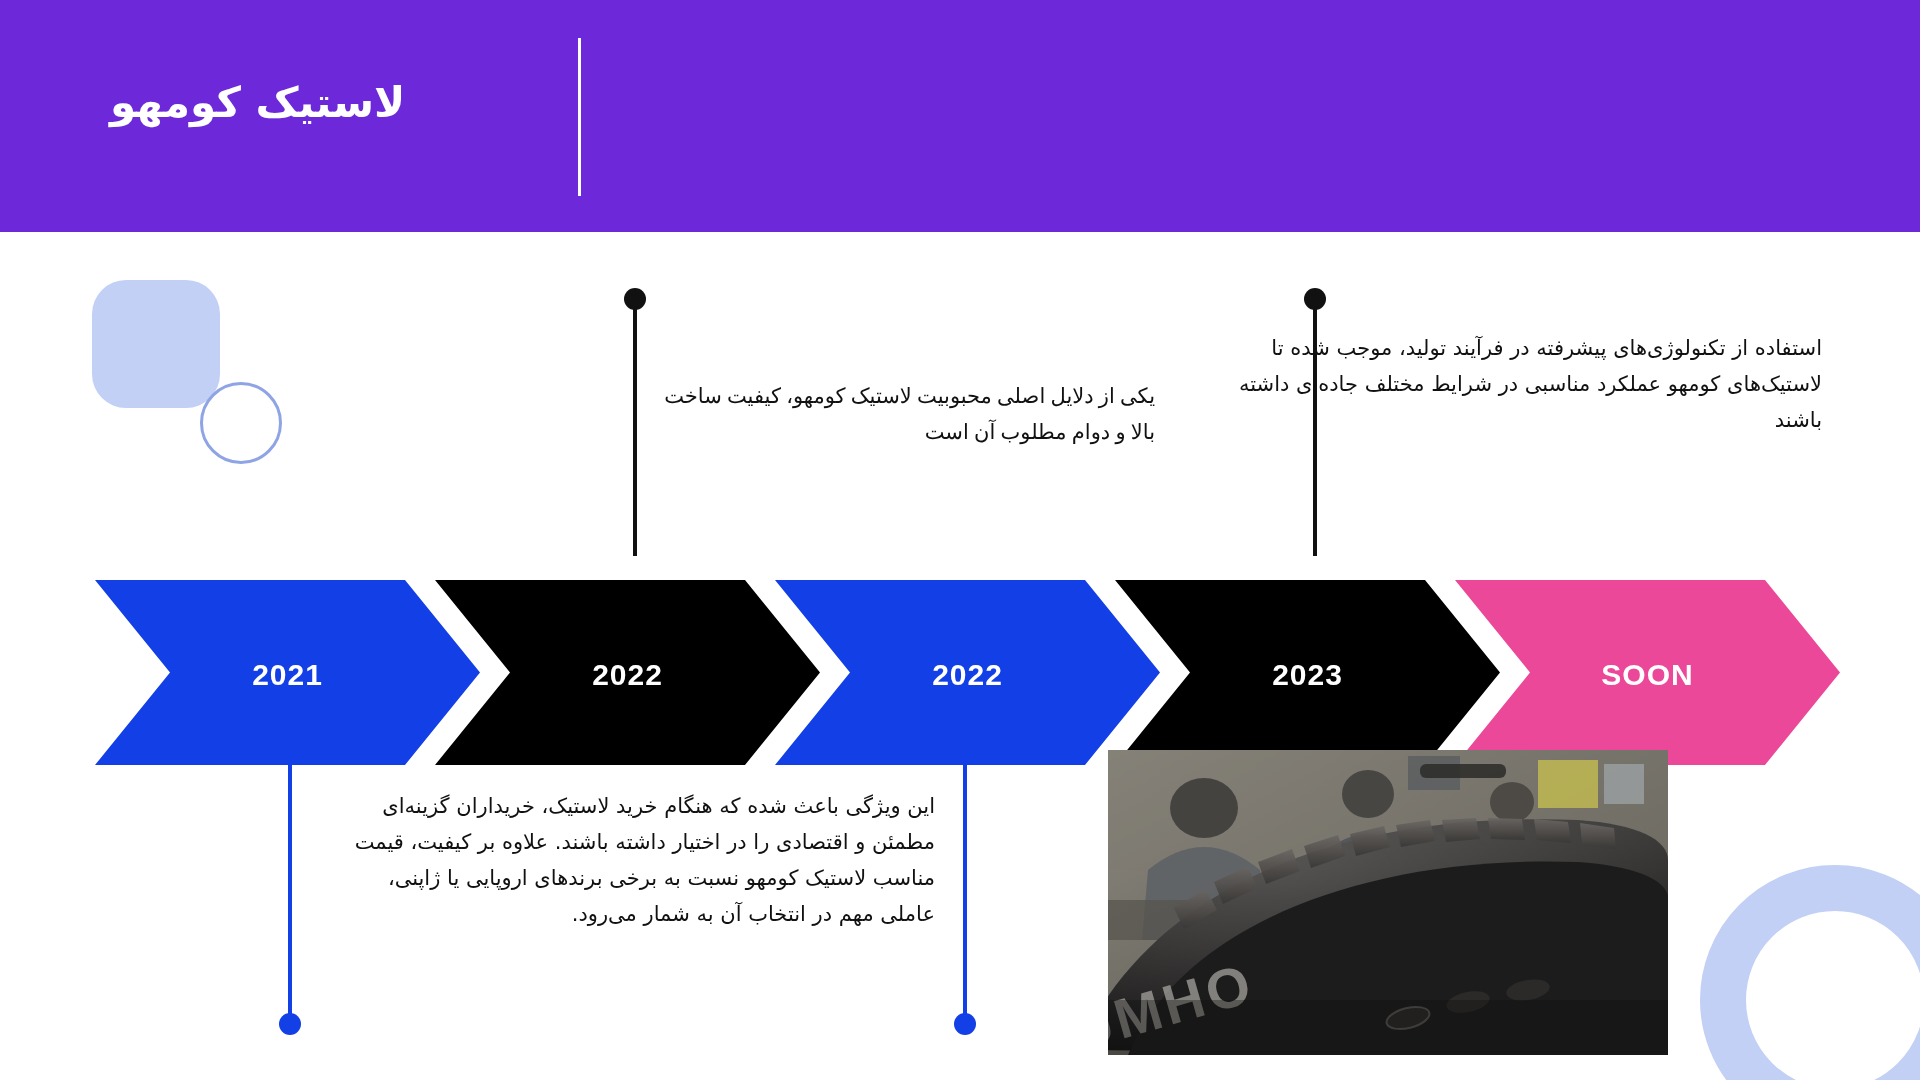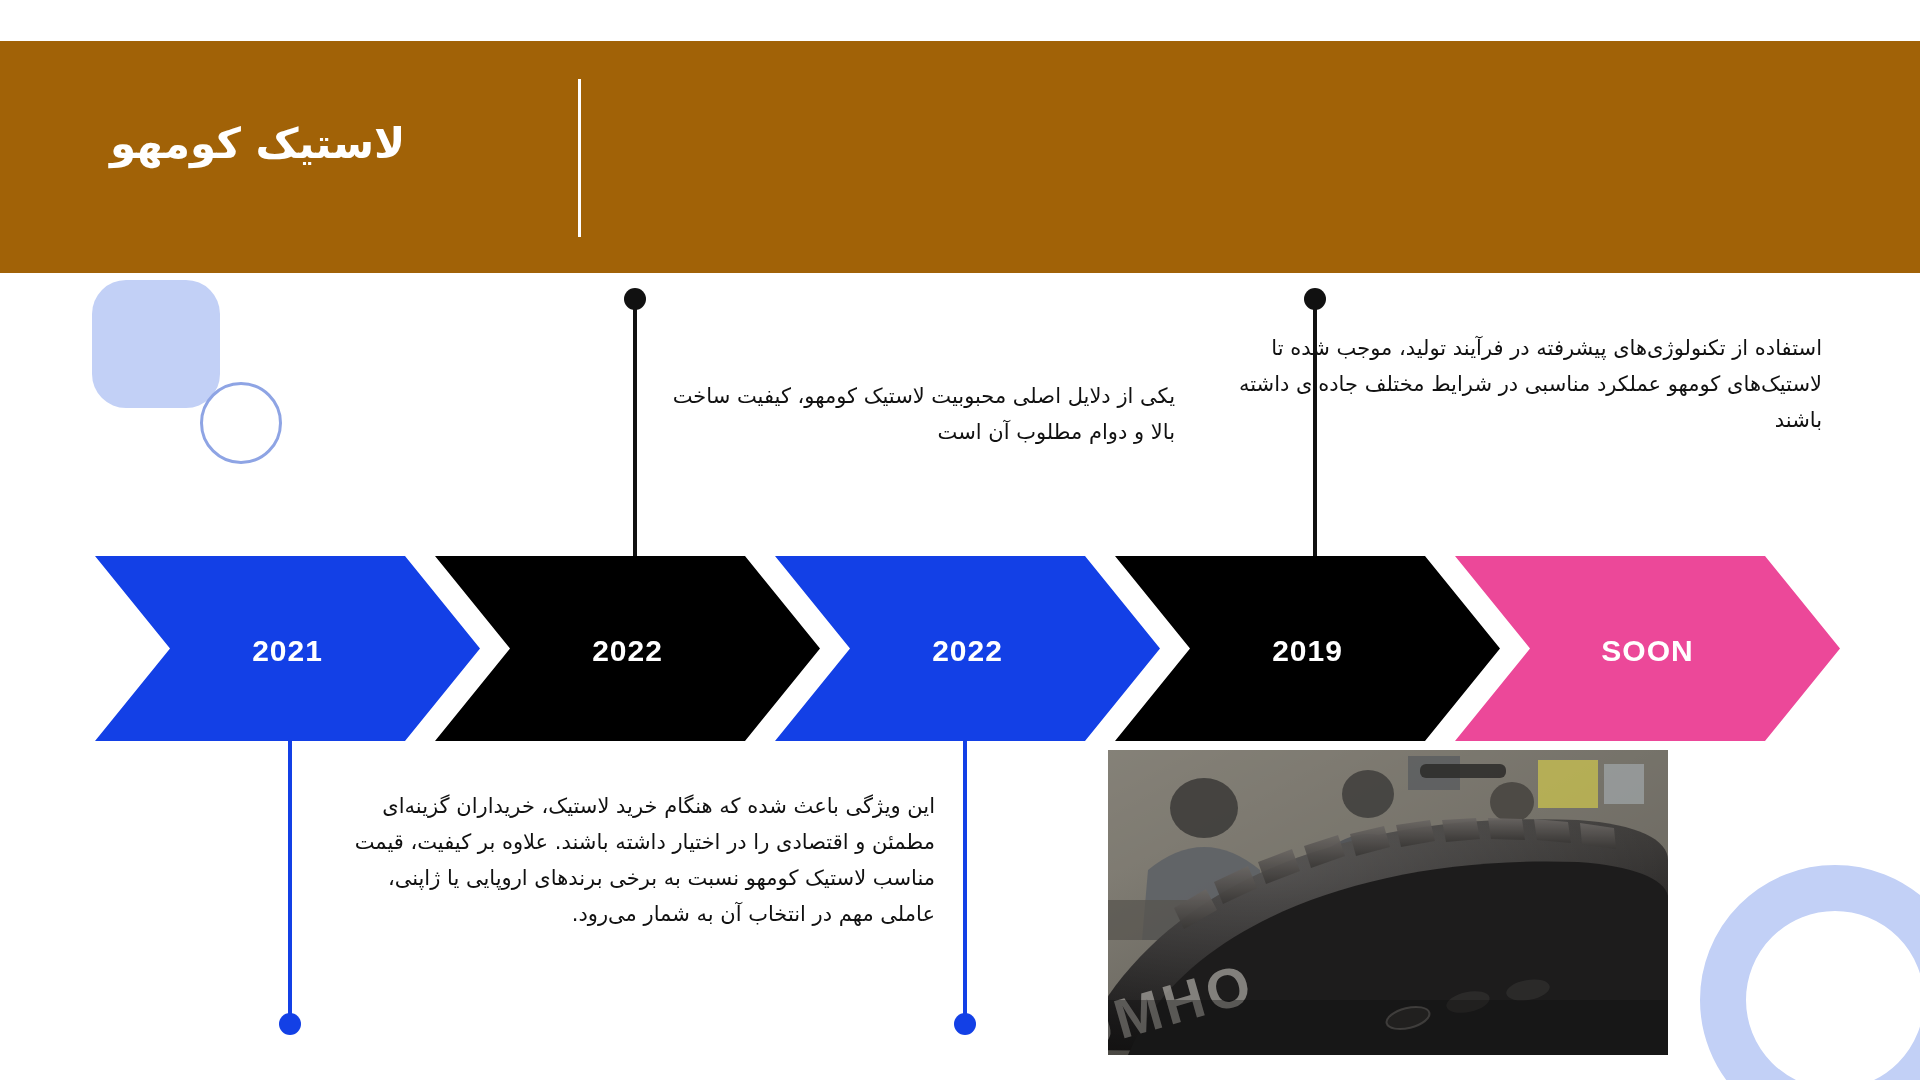--- a/index.html
+++ b/index.html
@@ -13,22 +13,22 @@
     position: relative;
     width: 1920px; height: 1080px;
     background: #ffffff;
     overflow: hidden;
   }
 
   
   .header {
     position: absolute; left: 0; top: 0;
     width: 1920px; height: 232px;
-    background: #a16207;
-    display: flex; align-items: center; margin-top: 41px;
+    background: #6d28d9;
+    display: flex; align-items: center;
   }
   .header-title {
     position: absolute; right: 1410px; top: 78px;
     width: 400px;
     text-align: left;
     color: #ffffff;
     font-size: 42px;
     font-weight: bold;
     letter-spacing: 0px;
     direction: rtl;
@@ -65,21 +65,21 @@
   .deco-ring-br {
     position: absolute; left: 1700px; top: 865px;
     width: 270px; height: 270px;
     border: 46px solid #C2D0F6;
     border-radius: 50%;
     background: transparent;
   }
 
   
   .timeline {
-    position: absolute; left: 95px; top: 556px;
+    position: absolute; left: 95px; top: 580px;
     width: 1740px; height: 148px;
   }
   .chevron {
     position: absolute;
     top: 0;
     height: 185px;
     display: flex; align-items: center; justify-content: center;
     color: #ffffff;
     font-size: 30px;
     font-weight: bold;
@@ -135,21 +135,21 @@
   <div class="deco-rounded-square"></div>
   <div class="deco-circle-outline"></div>
   <div class="deco-ring-br"></div>
 
   <div class="stem" style="left:633px; top:300px; height:256px;"></div>
   <div class="stem-dot" style="left:624px; top:288px;"></div>
 
   <div class="stem" style="left:1313px; top:300px; height:256px;"></div>
   <div class="stem-dot" style="left:1304px; top:288px;"></div>
 
-  <div class="callout" style="left:660px; top:378px; width:515px;">یکی از دلایل اصلی محبوبیت لاستیک کومهو، کیفیت ساخت بالا و دوام مطلوب آن است</div>
+  <div class="callout" style="left:640px; top:378px; width:515px;font-family:Liberation Serif, serif;">یکی از دلایل اصلی محبوبیت لاستیک کومهو، کیفیت ساخت بالا و دوام مطلوب آن است</div>
 
   <div class="callout" style="left:1190px; top:330px; width:632px;text-align:right;">استفاده از تکنولوژی‌های پیشرفته در فرآیند تولید، موجب شده تا لاستیک‌های کومهو عملکرد مناسبی در شرایط مختلف جاده‌ای داشته باشند</div>
 
   <div class="timeline">
 
     <div class="chevron" style="left:0px; width:385px; background:#1340E6;
                 clip-path: polygon(0 0, 310px 0, 385px 92.5px, 310px 185px, 0 185px, 75px 92.5px);">
       <span>2021</span>
     </div>
 
@@ -158,21 +158,21 @@
       <span>2022</span>
     </div>
 
     <div class="chevron" style="left:680px; width:385px; background:#1340E6;
                 clip-path: polygon(0 0, 310px 0, 385px 92.5px, 310px 185px, 0 185px, 75px 92.5px);">
       <span>2022</span>
     </div>
 
     <div class="chevron" style="left:1020px; width:385px; background:#000000;
                 clip-path: polygon(0 0, 310px 0, 385px 92.5px, 310px 185px, 0 185px, 75px 92.5px);">
-      <span>2019</span>
+      <span>2023</span>
     </div>
 
     <div class="chevron" style="left:1360px; width:385px; background:#ec4899;
                 clip-path: polygon(0 0, 310px 0, 385px 92.5px, 310px 185px, 0 185px, 75px 92.5px);">
       <span>SOON</span>
     </div>
 
   </div>
 
   <div class="stem stem-blue" style="left:288px; top:735px; height:290px;"></div>

